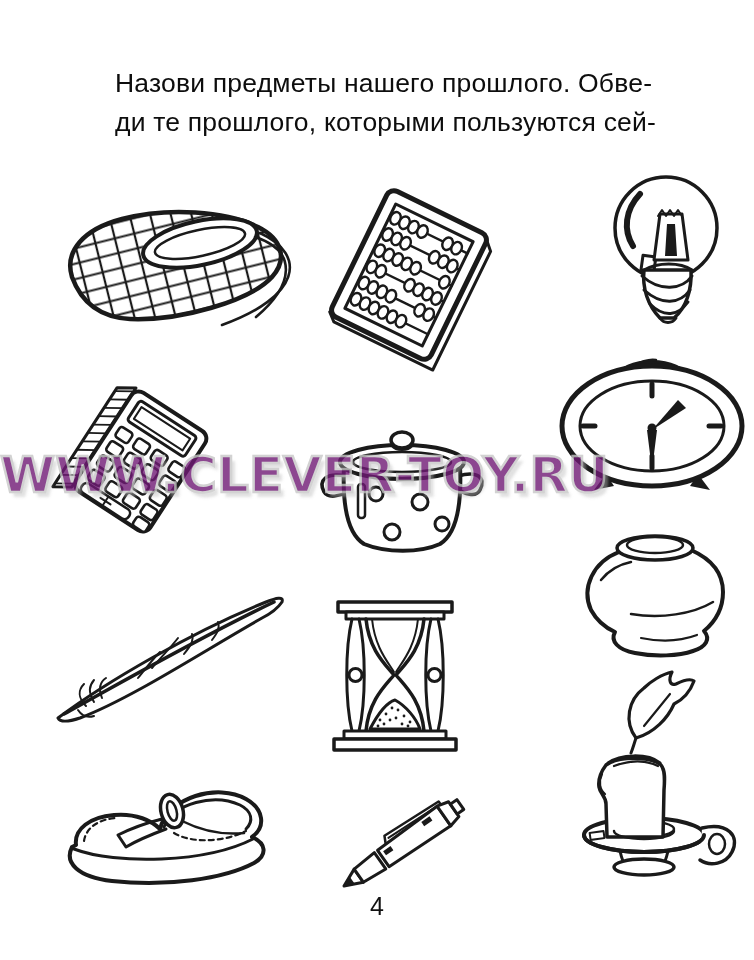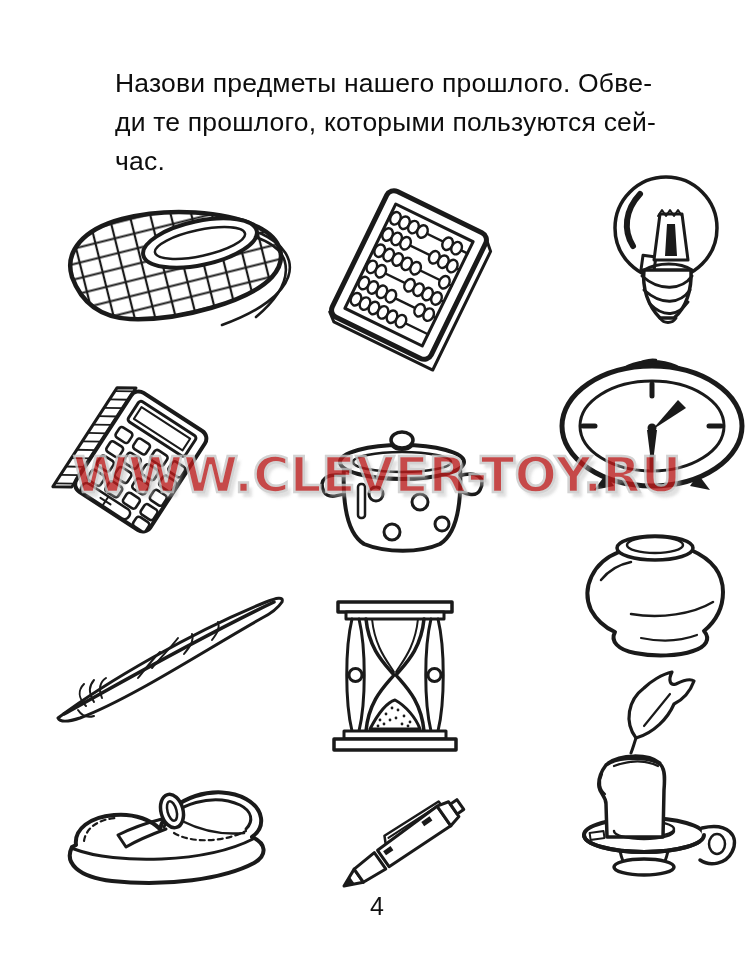--- a/index.html
+++ b/index.html
@@ -6,37 +6,36 @@
   .page { position:relative; width:754px; height:960px; background:#ffffff;
           font-family:"Liberation Sans", sans-serif; overflow:hidden; }
   .instruction { position:absolute; left:115px; top:64px; width:560px;
                  font-size:26.5px; line-height:39px; color:#0d0d0d; letter-spacing:0.2px; }
   .instruction div { white-space:nowrap; }
   .figure { position:absolute; }
   .figure svg { display:block; width:100%; height:100%; overflow:visible; }
   .ink   { stroke:#1a1a1a; fill:none;  stroke-linecap:round; stroke-linejoin:round; }
   .inkf  { stroke:#1a1a1a; fill:#ffffff; stroke-linecap:round; stroke-linejoin:round; }
   .solid { fill:#1a1a1a; stroke:none; }
-  .watermark { position:absolute; left:0; right:0; top:446px; text-align:center;
+  .watermark { position:absolute; left:0; right:0; top:446px; text-align:left;
                font-family:"DejaVu Sans", sans-serif; font-weight:bold; font-size:50px;
-               color:#b91c1c; -webkit-text-stroke:2.5px #c7c7c7;
+               color:#701a75; -webkit-text-stroke:2.5px #c7c7c7;
                text-shadow:4px 5px 3px rgba(185,185,185,0.55);
                opacity:0.8; z-index:30; pointer-events:none; white-space:nowrap; }
   .page-number { position:absolute; left:0; right:0; top:892px; text-align:center;
                  font-size:25px; color:#111; }
 </style>
 </head>
 <body>
 
 <div class="page">
 
   <div class="instruction">
     <div>Назови предметы нашего прошлого. Обве-</div>
     <div>ди те прошлого, которыми пользуются сей-</div>
-    <div>час.</div>
   </div>
 
   <div class="figure" style="left:50px; top:185px; width:250px; height:155px;">
     <svg viewBox="0 0 250 155">
       <defs>
         <pattern id="weave" width="20" height="15" patternUnits="userSpaceOnUse" patternTransform="rotate(-14)">
           <path d="M0 7.5 H20 M10 0 V15" fill="none" stroke="#1a1a1a" stroke-width="2.2"></path>
         </pattern>
       </defs>
       <path d="M22,92 C14,66 34,44 72,34 C118,22 176,26 208,42 C232,54 238,74 222,92 C200,116 130,136 80,134 C46,132 30,114 22,92 Z" fill="#fff" stroke="none"></path>

